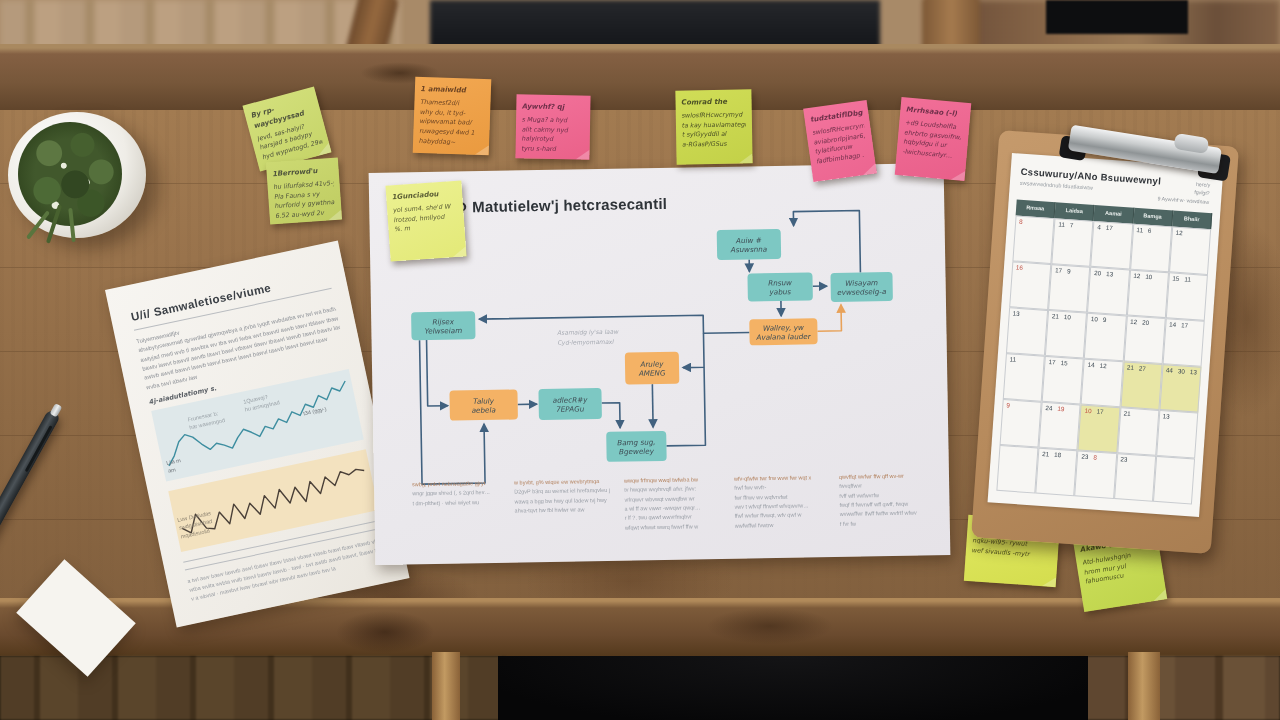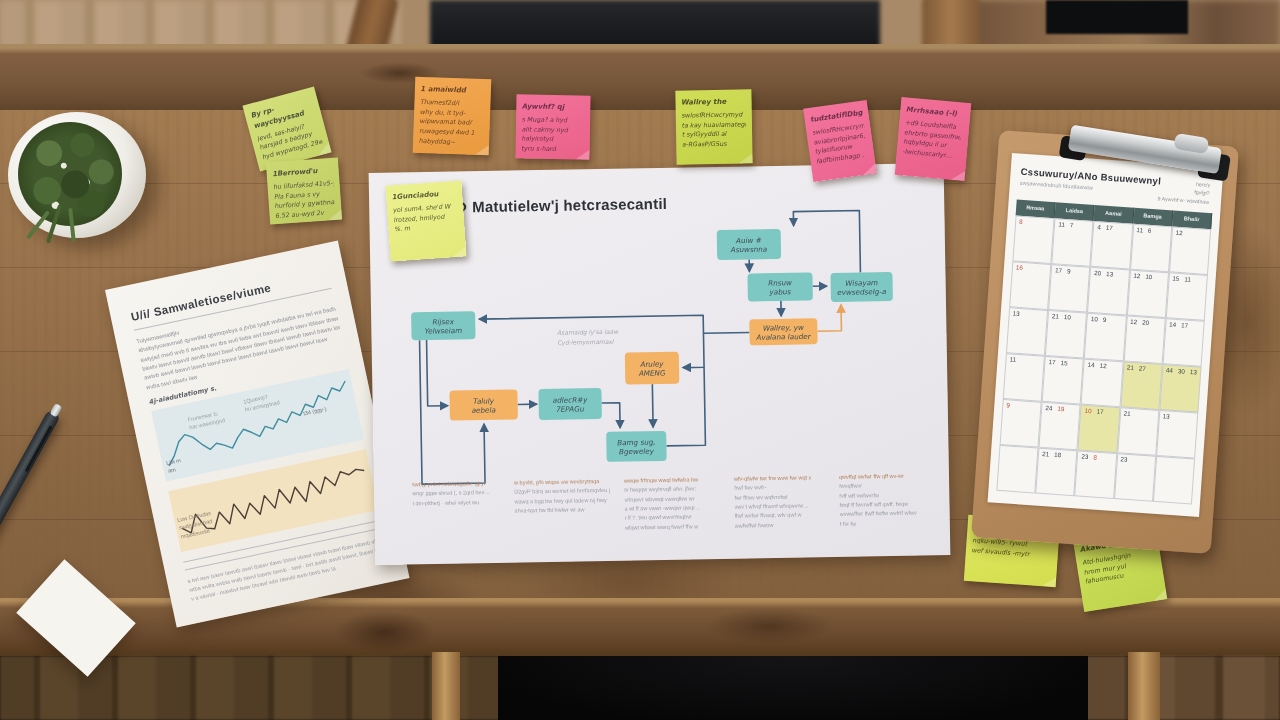--- a/index.html
+++ b/index.html
@@ -368,21 +368,21 @@
     <div class="nt">Aywvhf? qj</div>
     <div>
         <div class="hl-line">s Muga? a hyd</div>
         <div class="hl-line">alit cakmy nyd</div>
         <div class="hl-line">halyirotyd</div>
         <div class="hl-line">tyru s-hard</div>
       </div>
       <div class="fold"></div>
   </div>
   <div class="note n-g3">
-    <div class="nt">Wallrey the</div>
+    <div class="nt">Comrad the</div>
     <div>
         <div class="hl-line">swlosfRHcwcrymyd</div>
         <div class="hl-line">ta kay huavlamateguy</div>
         <div class="hl-line">t sylGyyddil al</div>
         <div class="hl-line">a-RGasP/GSus</div>
       </div>
       <div class="fold"></div>
   </div>
   <div class="note n-p2">
     <div class="nt">tudztatiflDbg</div>

